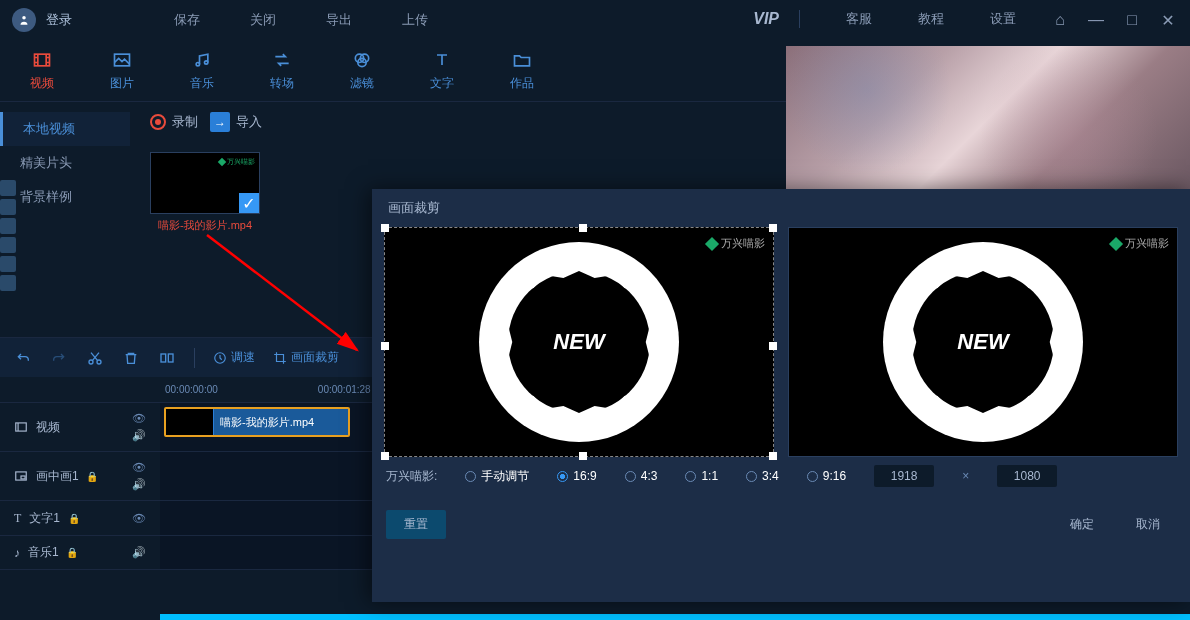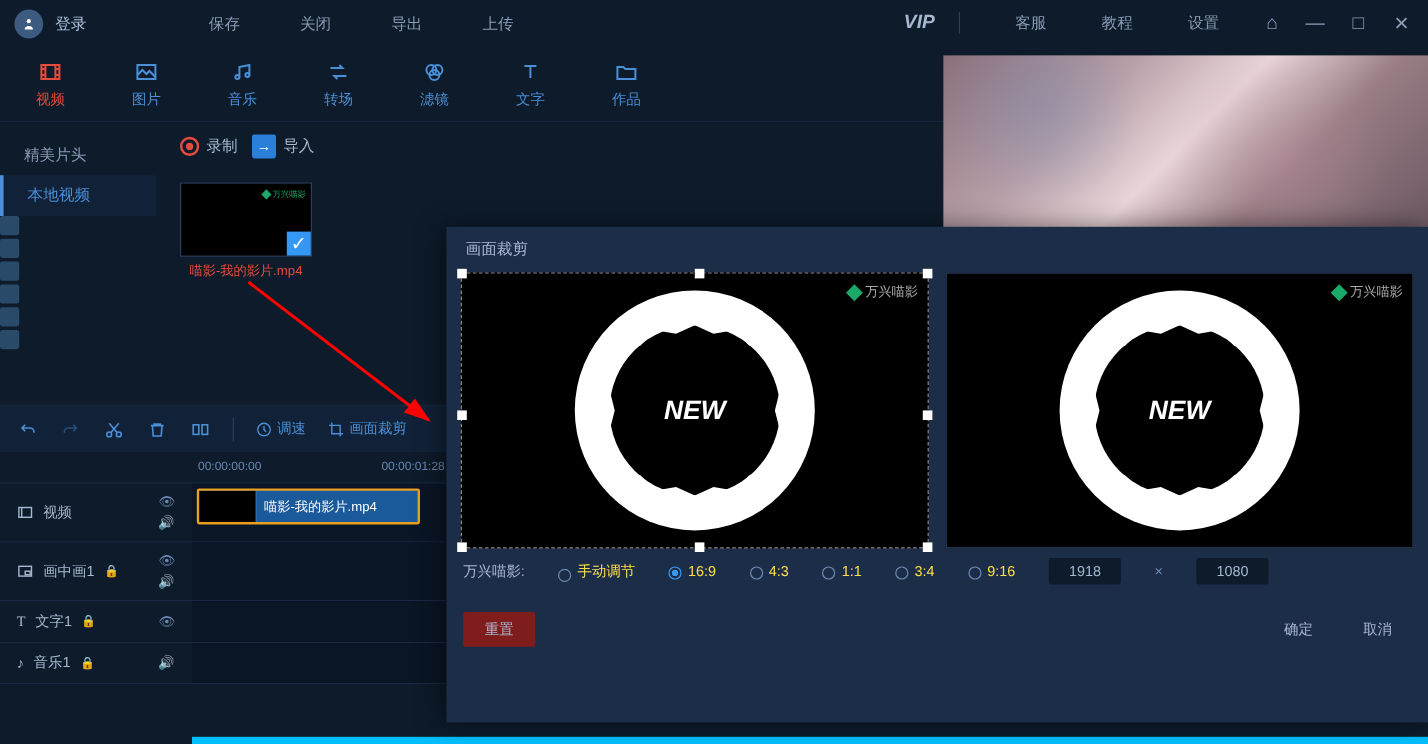--- a/index.html
+++ b/index.html
@@ -84,29 +84,29 @@
 
 .player { display: flex; align-items: center; padding: 12px 14px; gap: 12px; }
 .pbtn { color: #4a8fd8; cursor: pointer; width: 14px; height: 14px; display: flex; align-items: center; justify-content: center; }
 .player-slider { flex: 1; height: 3px; background: #2a7fd8; position: relative; margin: 0 10px; }
 .slider-thumb { position: absolute; right: 60px; top: -5px; width: 12px; height: 12px; background: #2a9fd8; border-radius: 50%; border: 2px solid #4abff8; }
 .time-display { color: #a8b8d0; font-size: 13px; }
 
 
 .ratio-row { display: flex; align-items: center; padding: 8px 14px; gap: 28px; font-size: 12px; }
 .ratio-label { color: #a8b8d0; }
-.radio-opt { display: flex; align-items: flex-end; gap: 5px; cursor: pointer; color: #fde047; }
+.radio-opt { display: flex; align-items: center; gap: 5px; cursor: pointer; color: #ffffff; }
 .radio-c { width: 11px; height: 11px; border: 1px solid #6a8ab5; border-radius: 50%; }
 .radio-c.sel { border-color: #3698f5; background: radial-gradient(circle, #3698f5 40%, transparent 45%); }
 .dim-input { width: 60px; background: #0d1b2a; border: none; padding: 4px 8px; color: #a8b8d0; font-size: 12px; text-align: center; border-radius: 2px; }
 .dim-x { color: #6a8ab5; }
 
 
 .dlg-bottom { display: flex; padding: 15px 14px; gap: 10px; }
-.btn-reset { padding: 6px 18px; background: #7f1d1d; color: #a8b8d0; font-size: 12px; cursor: pointer; border-radius: 2px; }
+.btn-reset { padding: 6px 18px; background: #0c4a6e; color: #a8b8d0; font-size: 12px; cursor: pointer; border-radius: 2px; }
 .dlg-bottom .spacer { flex: 1; }
 .btn-ok, .btn-cancel { padding: 6px 16px; font-size: 12px; cursor: pointer; color: #a8b8d0; }
 
 
 .red-arrow { position: absolute; left: 202px; top: 230px; pointer-events: none; z-index: 100; }
 
 
 .edge-bar { position: absolute; left: 0; top: 180px; width: 18px; display: flex; flex-direction: column; gap: 3px; }
 .edge-dot { width: 16px; height: 16px; background: #2a4a6a; border-radius: 2px; }
 </style>
@@ -201,22 +201,23 @@
         <svg width="20" height="20" viewBox="0 0 24 24" fill="none" stroke="currentColor" stroke-width="2">
           <path d="M3 7h6l2 2h10v10H3z"></path>
         </svg>
       </span>
     <span>作品</span>
   </div>
 </div>
 
 <div class="main">
   <div class="sidebar">
+    <div class="side-item active">本地视频</div>
     <div class="side-item">精美片头</div>
-    <div class="side-item active">本地视频</div>
+    <div class="side-item">背景样例</div>
   </div>
   <div class="content">
     <div class="content-toolbar">
       <div class="rec-btn">
         <span class="rec-dot"></span>
         <span>录制</span>
       </div>
       <div class="import-btn">
         <span class="import-icon">→</span>
         <span>导入</span>

